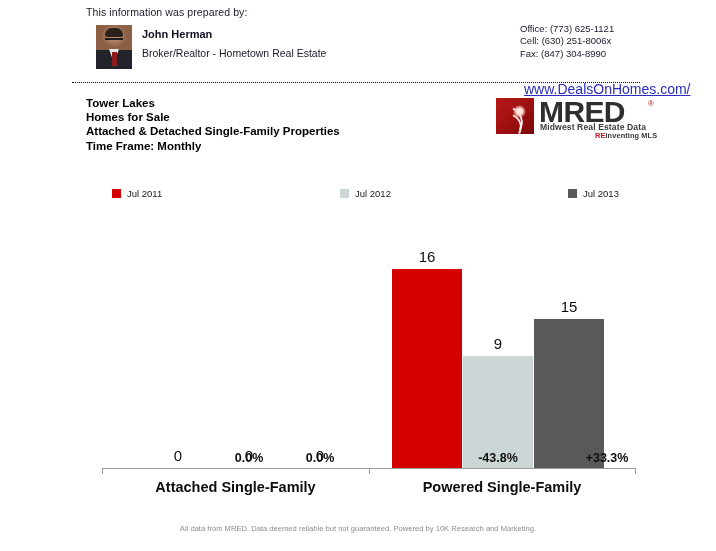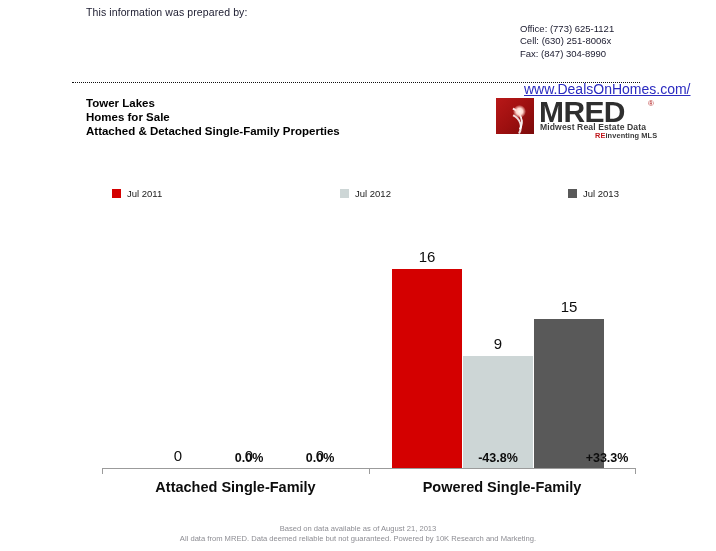--- a/index.html
+++ b/index.html
@@ -288,36 +288,48 @@
     color: #8d8d93;
   }
 </style>
 </head>
 <body>
 
 <div id="prepared-header">
 
   <div id="prepared-by-label">This information was prepared by:</div>
 
+  <div id="agent-block">
+    <div id="agent-photo">
+      <div class="hair"></div>
+      <div class="glasses"></div>
+      <div class="suit"></div>
+      <div class="shirt"></div>
+      <div class="tie"></div>
+    </div>
+    <div id="agent-name">John Herman</div>
+    <div id="agent-title">Broker/Realtor - Hometown Real Estate</div>
+  </div>
 
   <div id="contact-block">
     <div>Office: (773) 625-1121</div>
     <div>Cell: (630) 251-8006x</div>
     <div>Fax: (847) 304-8990</div>
   </div>
 
   <a id="contact-website" href="#">www.DealsOnHomes.com/</a>
 
   <div id="header-rule"></div>
 </div>
 
 <div id="report-title">
   <div>Tower Lakes</div>
   <div>Homes for Sale</div>
   <div>Attached &amp; Detached Single-Family Properties</div>
+  <div>Time Frame: Monthly</div>
 </div>
 
 <div id="mred-logo">
   <div id="mred-mark">
     <div class="swoosh1"></div>
     <div class="swoosh2"></div>
     <div class="star"></div>
   </div>
   <div id="mred-wordmark">MRED</div>
   <div id="mred-reg">®</div>
@@ -357,15 +369,14 @@
     <div class="bar-value" style="left: 534px; width: 70px; top: 297.667px;">15</div>
     <div class="bar-pct" style="left: 534px; width: 70px; top: 451px; padding-left: 38px;">+33.3%</div>
     <div class="axis-tick" style="left: 102px;"></div>
     <div class="axis-tick" style="left: 369px;"></div>
     <div class="axis-tick" style="left: 635px;"></div>
     <div class="category-label" style="left: 102px; width: 267px;">Attached Single-Family</div>
     <div class="category-label" style="left: 369px; width: 266px;">Powered Single-Family</div>
   </div>
 
 <div id="chart-footer">
-  <div>Based on data available as of August 21, 2013</div>
   <div>All data from MRED. Data deemed reliable but not guaranteed. Powered by 10K Research and Marketing.</div>
 </div>
 
 </body></html>

